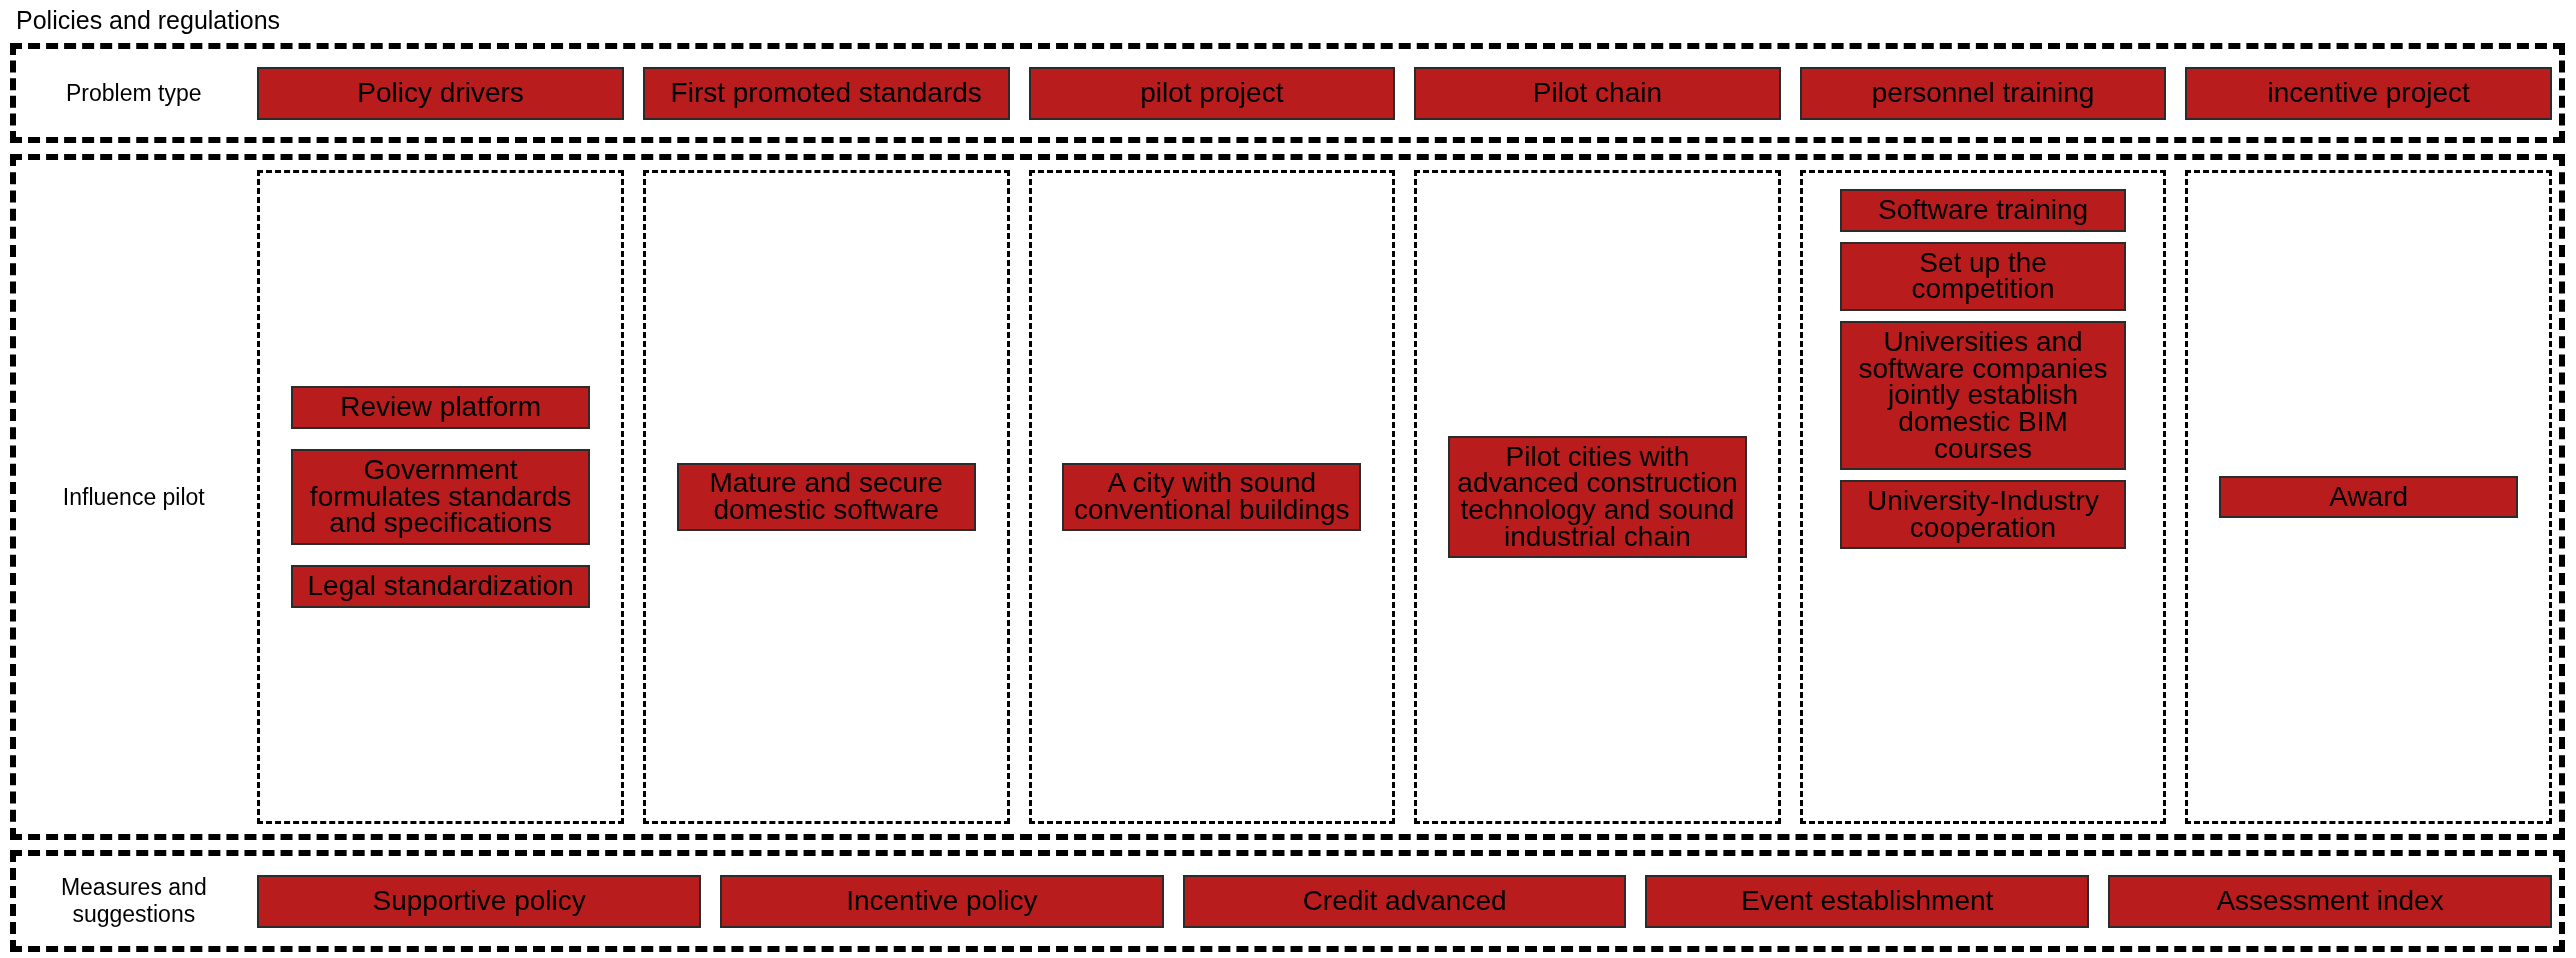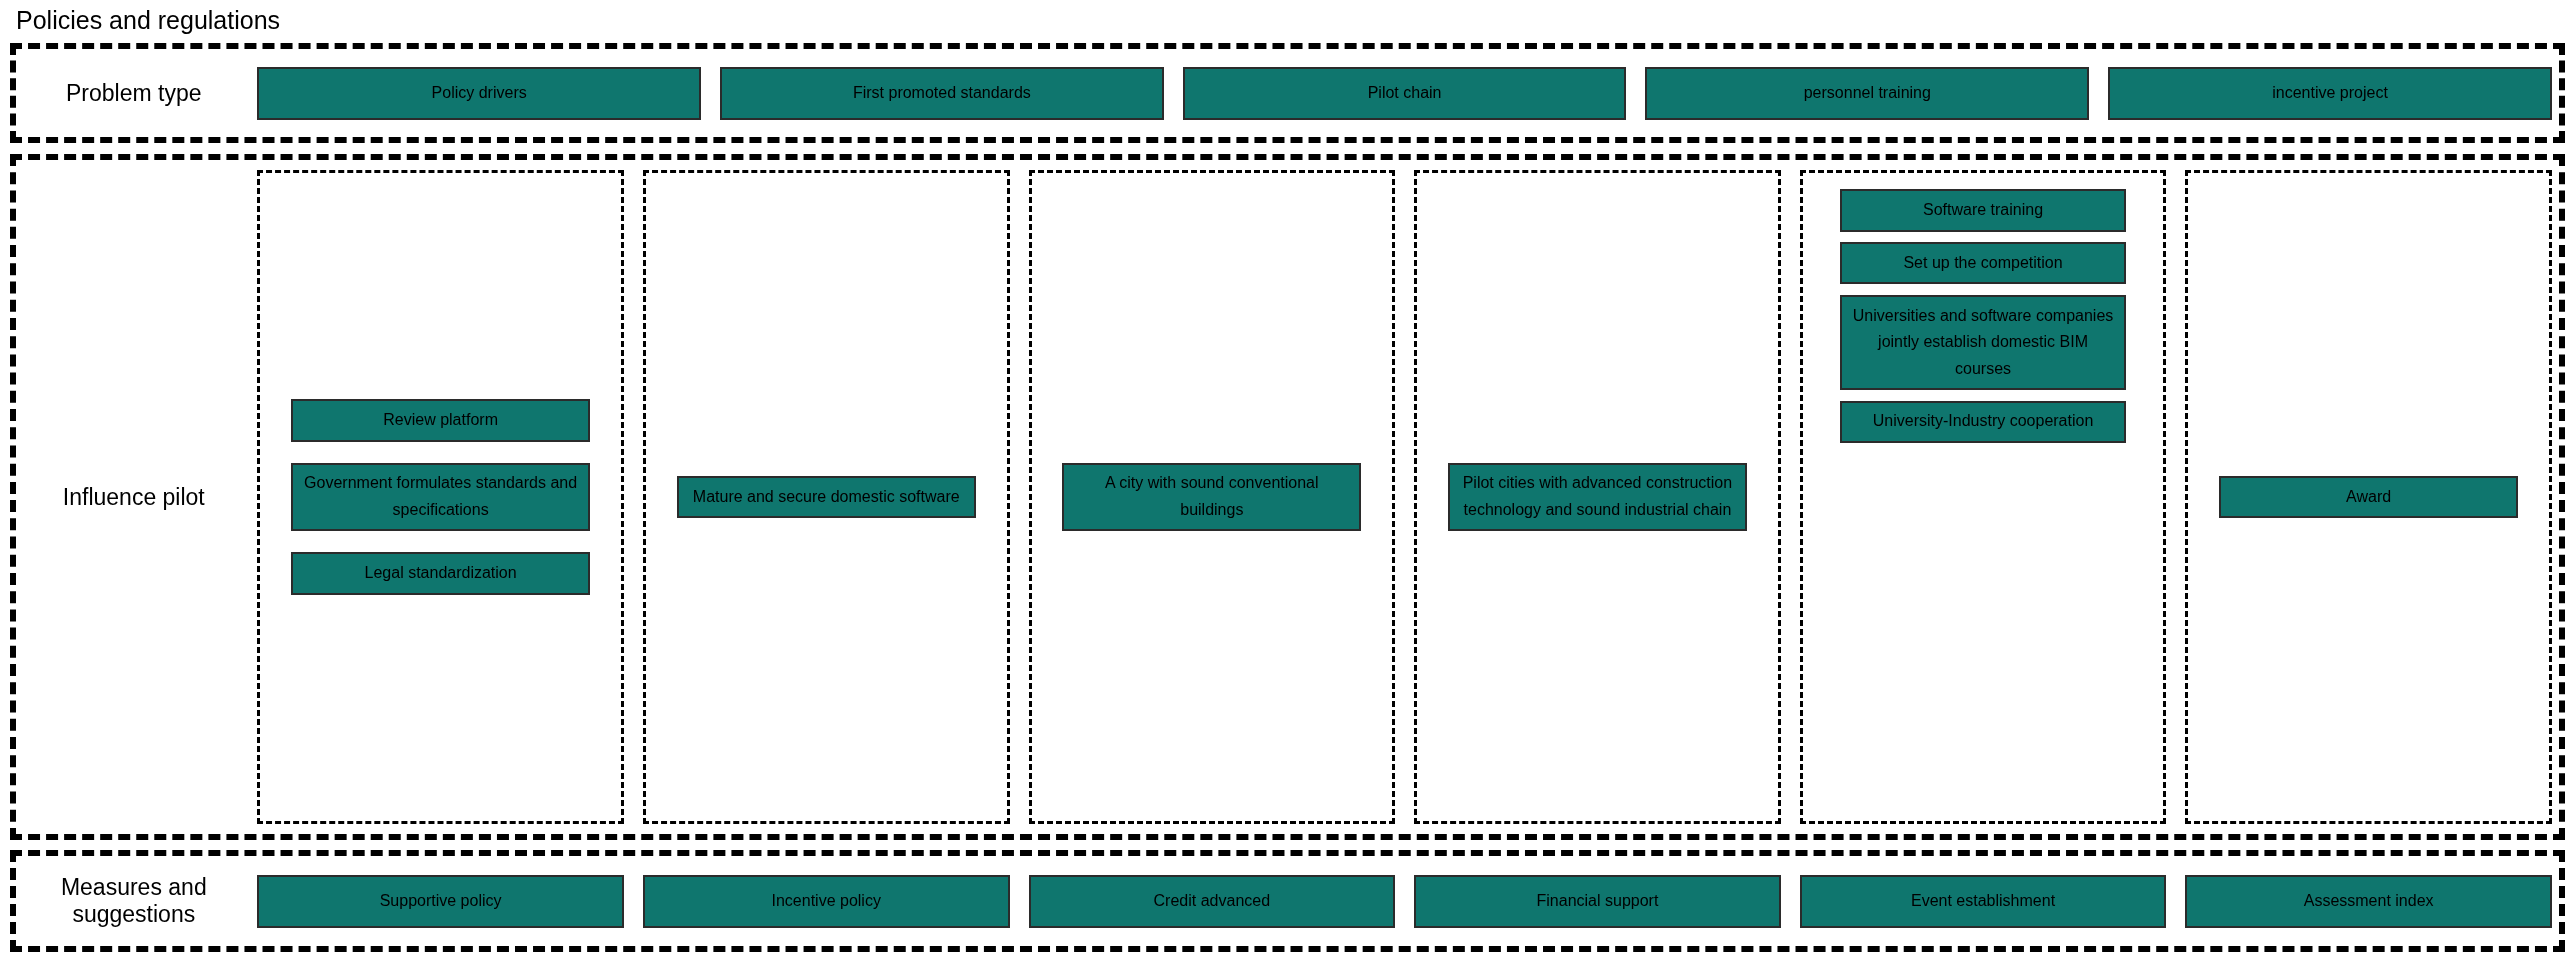--- a/index.html
+++ b/index.html
@@ -102,22 +102,22 @@
     min-width: 0;
     display: flex;
     flex-direction: column;
     justify-content: center;
     align-items: center;
   }
 
   
   .node {
     border: 2.2px solid #2b2b2b;
-    background: #0f766e;
-    font-size: 16px;
+    background: #b91c1c;
+    font-size: 28px;
     line-height: 26.6px;
     text-align: center;
     padding: 5.9px 7.4px;
     width: 100%;
   }
   .band-problem .node,
   .band-measures .node {
     height: 53px;
     display: flex;
     align-items: center;
@@ -152,20 +152,23 @@
     <div class="band band-problem">
       <div class="row-label">Problem type</div>
       <div class="cols">
         <div class="col">
           <div class="node">Policy drivers</div>
         </div>
         <div class="col">
           <div class="node">First promoted standards</div>
         </div>
         <div class="col">
+          <div class="node">pilot project</div>
+        </div>
+        <div class="col">
           <div class="node">Pilot chain</div>
         </div>
         <div class="col">
           <div class="node">personnel training</div>
         </div>
         <div class="col">
           <div class="node">incentive project</div>
         </div>
       </div>
     </div>
@@ -227,23 +230,20 @@
         <div class="col">
           <div class="node">Supportive policy</div>
         </div>
         <div class="col">
           <div class="node">Incentive policy</div>
         </div>
         <div class="col">
           <div class="node">Credit advanced</div>
         </div>
         <div class="col">
-          <div class="node">Financial support</div>
-        </div>
-        <div class="col">
           <div class="node">Event establishment</div>
         </div>
         <div class="col">
           <div class="node">Assessment index</div>
         </div>
       </div>
     </div>
 
   </div>
 </div>

